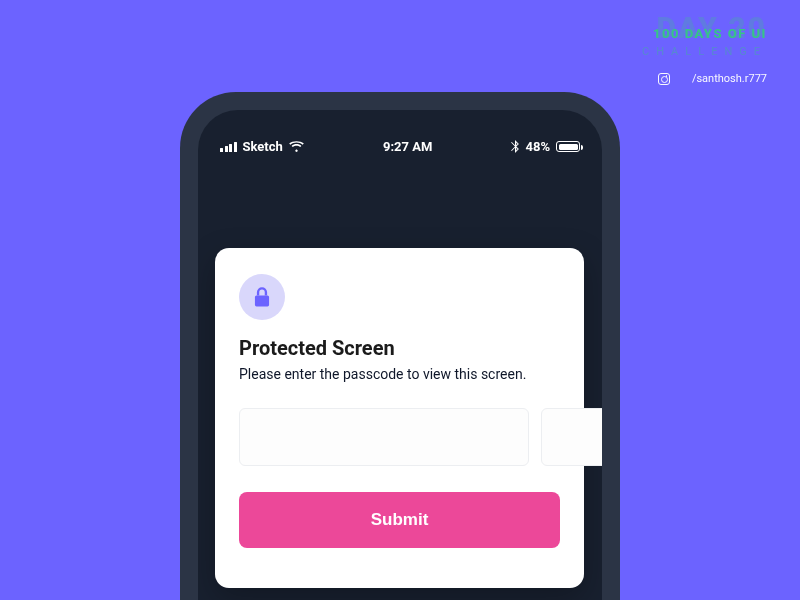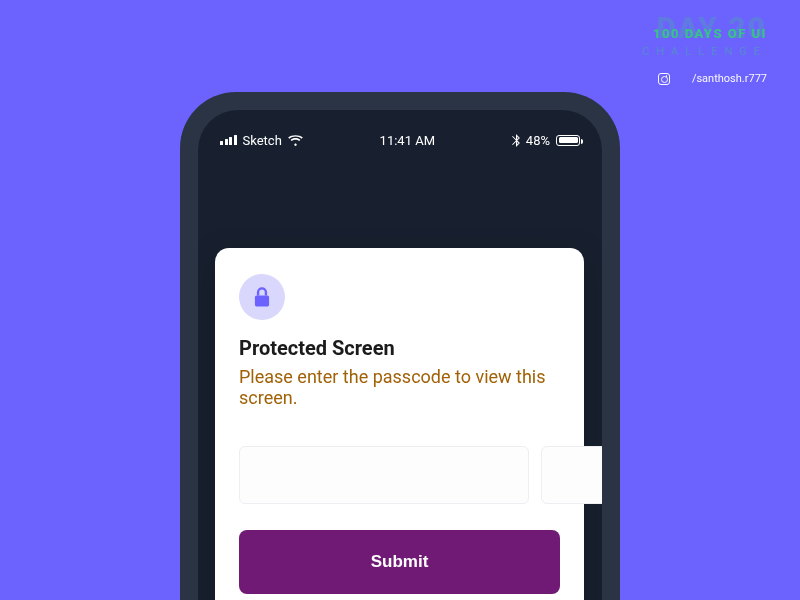--- a/index.html
+++ b/index.html
@@ -100,25 +100,25 @@
     height: 100%;
     background: #18202f;
     border-radius: 40px;
     overflow: hidden;
     position: relative;
   }
 
   
   .status-bar {
     display: flex;
-    align-items: center;
+    align-items: flex-end;
     justify-content: space-between;
     color: #ffffff;
     font-size: 13px;
-    font-weight: 400;
+    font-weight: 700;
     padding: 16px 22px 0 22px;
     height: 44px;
   }
   .status-left, .status-right {
     display: flex;
     align-items: center;
     gap: 6px;
   }
   .signal-bars {
     display: flex;
@@ -178,45 +178,45 @@
     margin-bottom: 16px;
   }
   .lock-badge svg { display:block; }
   .card h1 {
     font-size: 20px;
     font-weight: 700;
     color: #1b1b1b;
     margin-bottom: 6px;
   }
   .card p.sub {
-    font-size: 18px;
-    color: #a16207;
-    margin-bottom: 38px;
+    font-size: 14px;
+    color: #0f172a;
+    margin-bottom: 26px;
   }
   .otp-row {
     display: flex;
     gap: 12px;
     margin-bottom: 26px;
   }
   .otp-row input {
     flex: 1;
     height: 58px;
     border: 1px solid #eceef1;
     background: #fdfdfd;
     border-radius: 6px;
     text-align: center;
     font-size: 22px;
     outline: none;
   }
   .submit-btn {
     width: 100%;
-    height: 64px;
+    height: 56px;
     border: none;
     border-radius: 8px;
-    background: #701a75;
+    background: #ec4899;
     color: #ffffff;
     font-size: 17px;
     font-weight: 700;
     cursor: pointer;
   }
 </style>
 </head>
 <body>
 
 <div class="header-badge">
@@ -242,21 +242,21 @@
             <span></span>
             <span></span>
         </span>
         <span>Sketch</span>
         <span class="wifi-icon">
           <svg width="15" height="11" viewBox="0 0 24 18" fill="none">
             <path d="M12 18c1 0 2-1 2-2s-1-2-2-2-2 1-2 2 1 2 2 2zM4 8c4-4 12-4 16 0l-2 2c-3-3-9-3-12 0L4 8zM0 4C6-1 18-1 24 4l-2 2C17 1 7 1 2 6L0 4z" fill="#fff"></path>
           </svg>
         </span>
       </div>
-      <div>11:41 AM</div>
+      <div>9:27 AM</div>
       <div class="status-right">
         <span class="bt-icon">
           <svg width="8" height="13" viewBox="0 0 12 20" fill="none">
             <path d="M6 0v8L1 3 0 4l6 6-6 6 1 1 5-5v8l6-6-4-4 4-4-6-6zm2 4l2 2-2 2V4zm0 8l2 2-2 2v-4z" fill="#fff"></path>
           </svg>
         </span>
         <span>48%</span>
         <span class="battery">
             <span class="fill"></span>
           </span>

